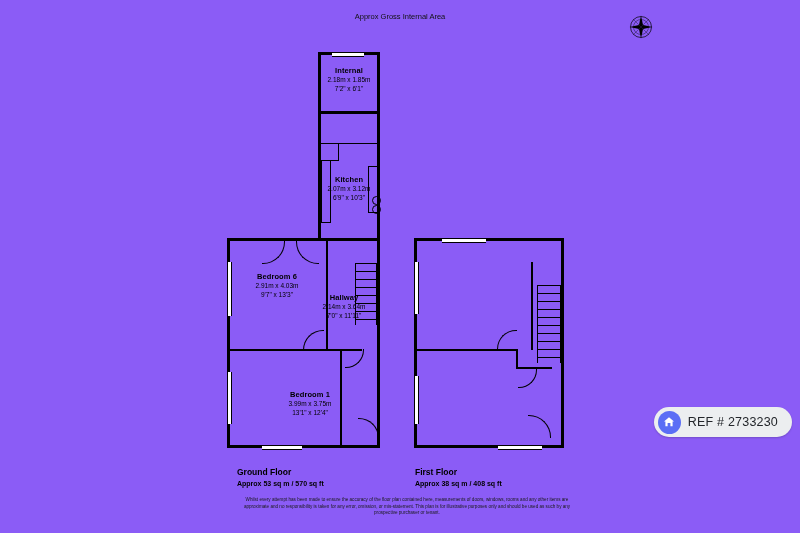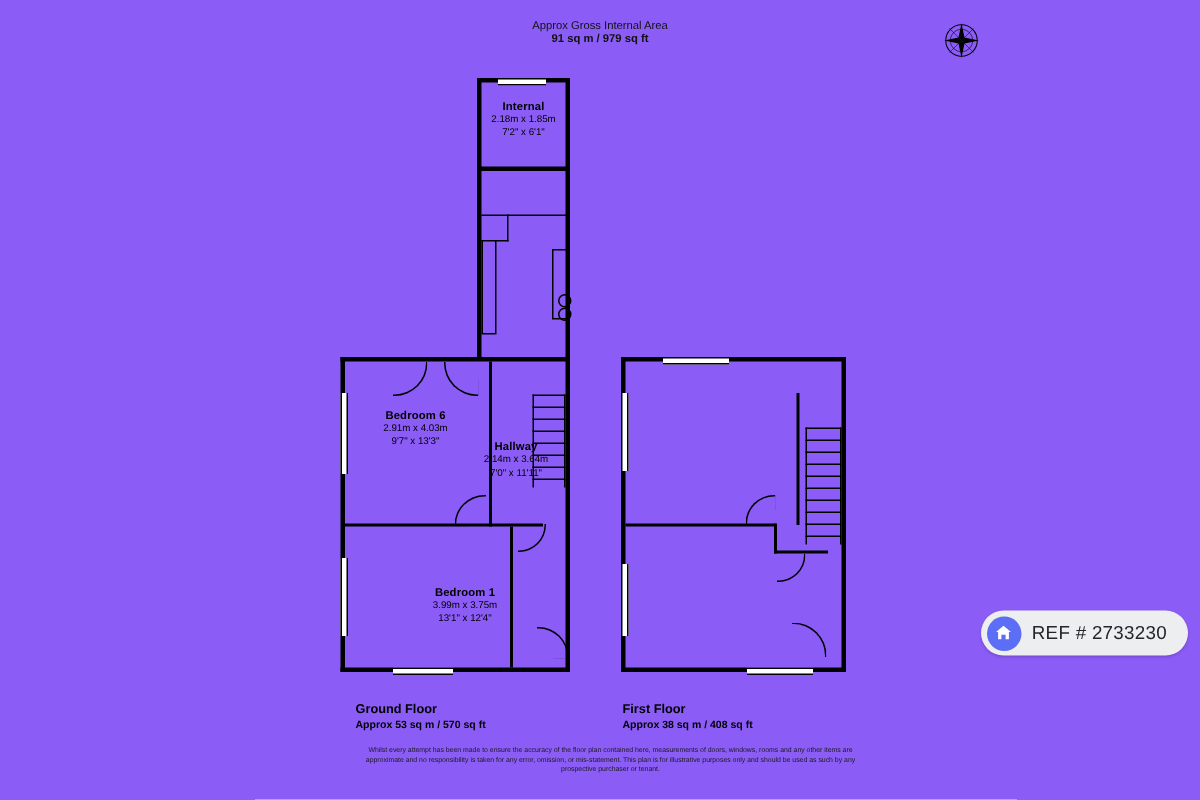--- a/index.html
+++ b/index.html
@@ -169,21 +169,20 @@
     background: transparent;
   }
 </style>
 </head>
 <body>
 
 <div id="stage">
 
   <div class="header">
     <div class="line1">Approx Gross Internal Area</div>
-    <div class="line2">91 sq m / 979 sq ft</div>
   </div>
 
   <div class="compass">
     <svg width="30" height="30" viewBox="0 0 30 30">
       <circle cx="15" cy="15" r="10.5" fill="none" stroke="#000" stroke-width="0.7"></circle>
       <circle cx="15" cy="15" r="7.5" fill="none" stroke="#000" stroke-width="0.4"></circle>
       <polygon points="15,3.5 17,13 15,15 13,13" fill="#000"></polygon>
       <polygon points="15,26.5 13,17 15,15 17,17" fill="#000"></polygon>
       <polygon points="3.5,15 13,13 15,15 13,17" fill="#000"></polygon>
       <polygon points="26.5,15 17,17 15,15 17,13" fill="#000"></polygon>
@@ -265,20 +264,25 @@
       <div class="rdim">3.99m x 3.75m</div>
       <div class="rdim">13'1" x 12'4"</div>
     </div>
 
     <div class="room-label" style="left:316px; top:293px; width:56px;">
       <div class="rname">Hallway</div>
       <div class="rdim">2.14m x 3.64m</div>
       <div class="rdim">7'0" x 11'11"</div>
     </div>
 
+    <div class="room-label" style="left:316px; top:175px; width:66px;">
+      <div class="rname">Kitchen</div>
+      <div class="rdim">2.07m x 3.12m</div>
+      <div class="rdim">6'9" x 10'3"</div>
+    </div>
 
     <div class="room-label" style="left:314px; top:66px; width:70px;">
       <div class="rname">Internal</div>
       <div class="rdim">2.18m x 1.85m</div>
       <div class="rdim">7'2" x 6'1"</div>
     </div>
 
     <div class="wall" style="left:414px; top:238px; width:150px; height:3px;"></div>
     <div class="wall" style="left:414px; top:238px; width:3px; height:210px;"></div>
     <div class="wall" style="left:561px; top:238px; width:3px; height:210px;"></div>

